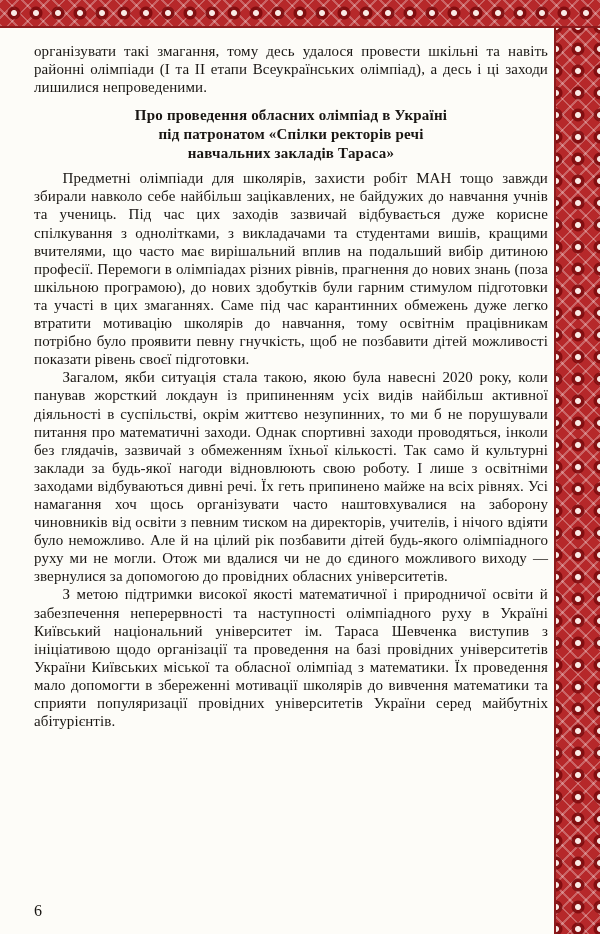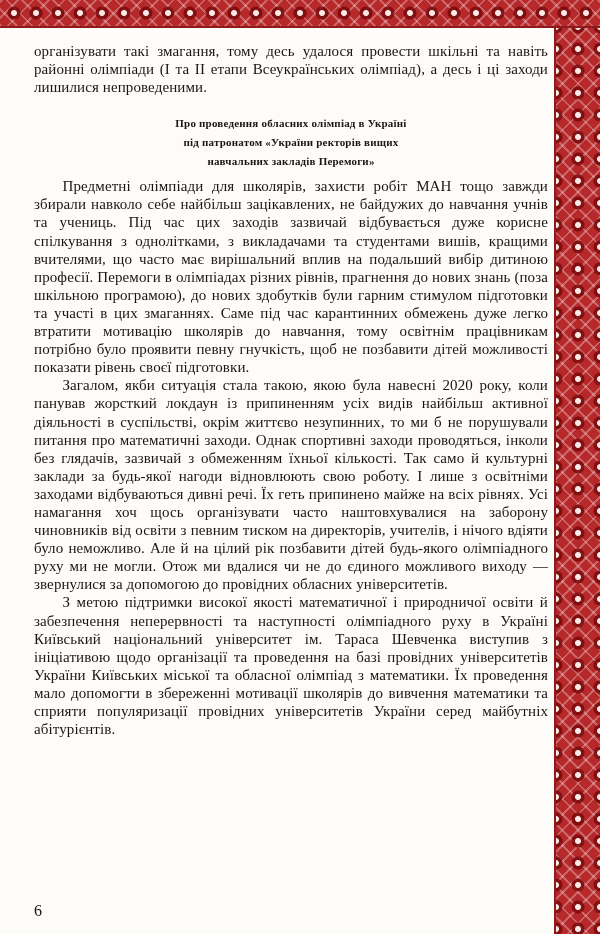--- a/index.html
+++ b/index.html
@@ -60,22 +60,22 @@
     text-align: justify;
     text-indent: 1.9em;
     letter-spacing: 0.1px;
     font-weight: 500;
   }
   .content p.noindent {
     text-indent: 0;
   }
 
   .section-heading {
-    margin: 18px 0 6px 0;
-    font-size: 11px;
+    margin: 10px 0 6px 0;
+    font-size: 15px;
     line-height: 19px;
     font-weight: bold;
     text-align: center;
     letter-spacing: 0.2px;
   }
 
   .page-number {
     position: absolute;
     bottom: 14px;
     left: 34px;
@@ -90,22 +90,22 @@
 
   <div class="border-top ornament"></div>
   <div class="border-right ornament"></div>
 
   <div class="content">
 
     <p class="noindent">організувати такі змагання, тому десь удалося провести шкільні та навіть районні олімпіади (І та ІІ етапи Всеукраїнських олімпіад), а десь і ці заходи лишилися непроведеними.</p>
 
     <h2 class="section-heading">
       <span>Про проведення обласних олімпіад в Україні</span><br>
-      <span>під патронатом «України ректорів вищих</span><br>
-      <span>навчальних закладів Перемоги»</span>
+      <span>під патронатом «Спілки ректорів речі</span><br>
+      <span>навчальних закладів Тараса»</span>
     </h2>
 
     <p>Предметні олімпіади для школярів, захисти робіт МАН тощо завжди збирали навколо себе найбільш зацікавлених, не байдужих до навчання учнів та учениць. Під час цих заходів зазвичай відбувається дуже корисне спілкування з однолітками, з викладачами та студентами вишів, кращими вчителями, що часто має вирішальний вплив на подальший вибір дитиною професії. Перемоги в олімпіадах різних рівнів, прагнення до нових знань (поза шкільною програмою), до нових здобутків були гарним стимулом підготовки та участі в цих змаганнях. Саме під час карантинних обмежень дуже легко втратити мотивацію школярів до навчання, тому освітнім працівникам потрібно було проявити певну гнучкість, щоб не позбавити дітей можливості показати рівень своєї підготовки.</p>
 
     <p>Загалом, якби ситуація стала такою, якою була навесні 2020 року, коли панував жорсткий локдаун із припиненням усіх видів найбільш активної діяльності в суспільстві, окрім життєво незупинних, то ми б не порушували питання про математичні заходи. Однак спортивні заходи проводяться, інколи без глядачів, зазвичай з обмеженням їхньої кількості. Так само й культурні заклади за будь-якої нагоди відновлюють свою роботу. І лише з освітніми заходами відбуваються дивні речі. Їх геть припинено майже на всіх рівнях. Усі намагання хоч щось організувати часто наштовхувалися на заборону чиновників від освіти з певним тиском на директорів, учителів, і нічого вдіяти було неможливо. Але й на цілий рік позбавити дітей будь-якого олімпіадного руху ми не могли. Отож ми вдалися чи не до єдиного можливого виходу — звернулися за допомогою до провідних обласних університетів.</p>
 
     <p>З метою підтримки високої якості математичної і природничої освіти й забезпечення неперервності та наступності олімпіадного руху в Україні Київський національний університет ім. Тараса Шевченка виступив з ініціативою щодо організації та проведення на базі провідних університетів України Київських міської та обласної олімпіад з математики. Їх проведення мало допомогти в збереженні мотивації школярів до вивчення математики та сприяти популяризації провідних університетів України серед майбутніх абітурієнтів.</p>
 
 
   </div>

